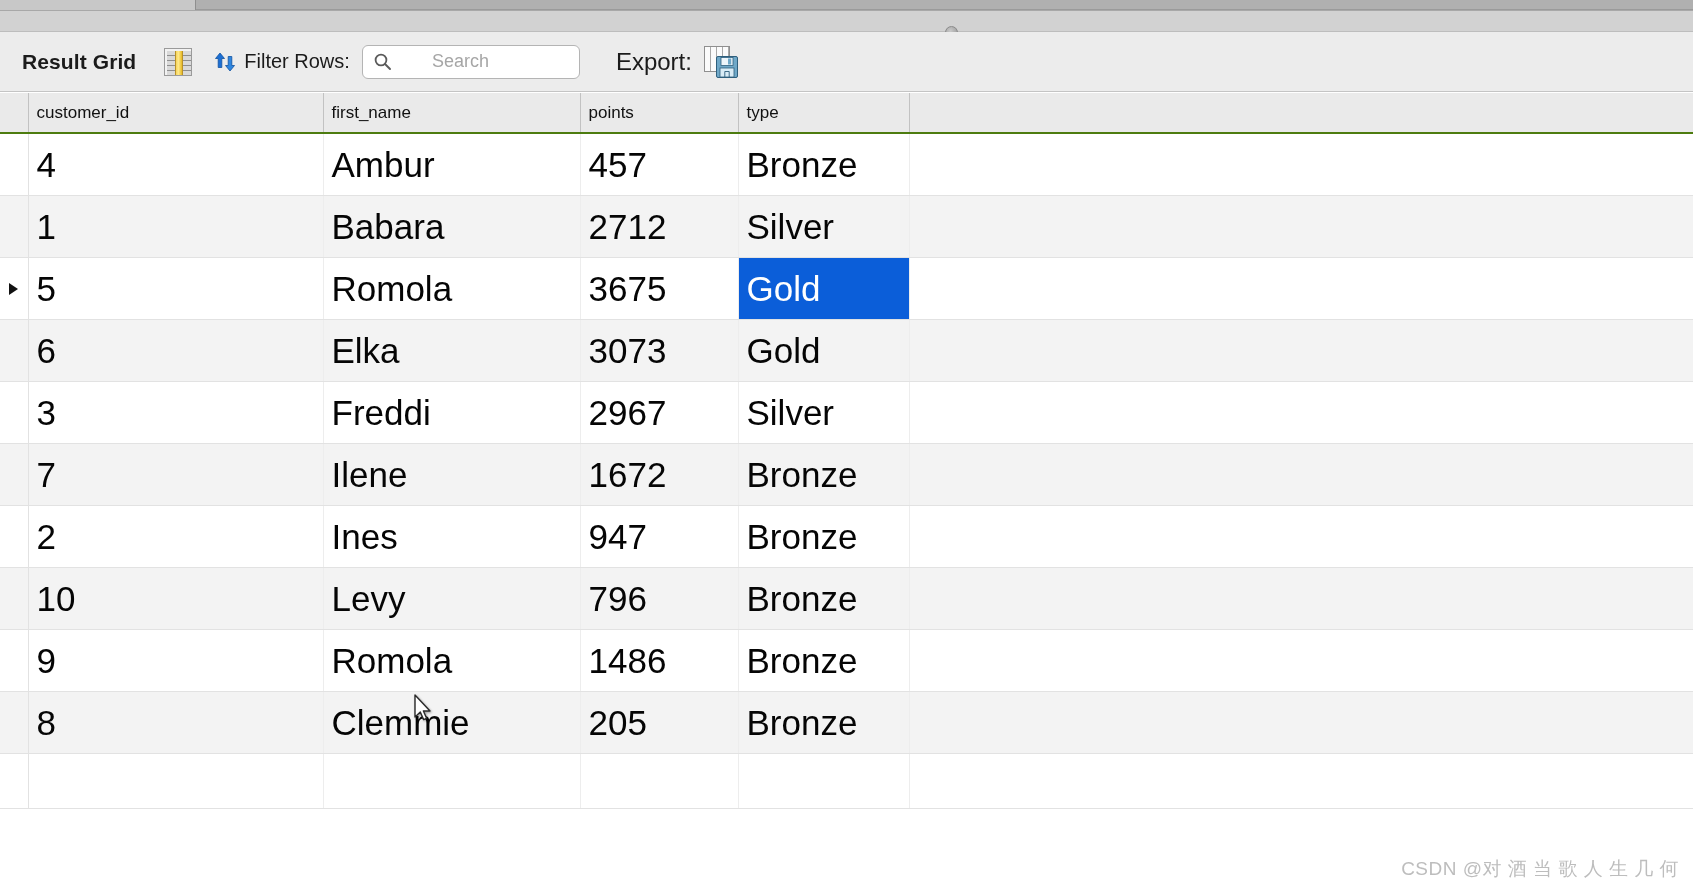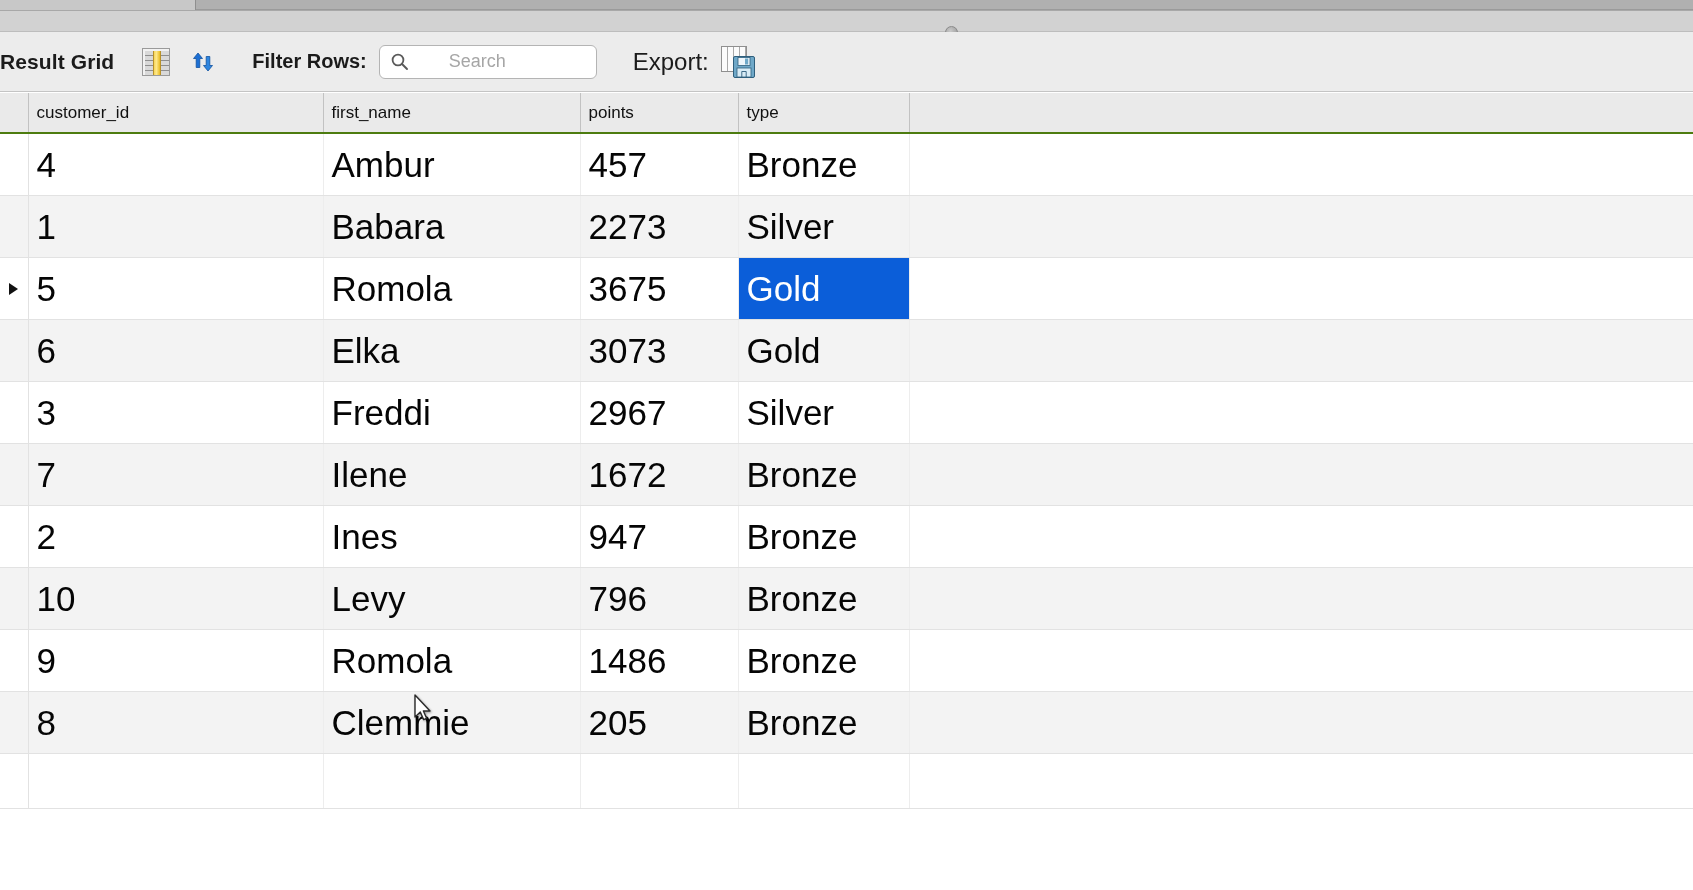--- a/index.html
+++ b/index.html
@@ -51,20 +51,21 @@
   }
 
   
   .toolbar {
     position: absolute; left: 0; top: 32px;
     width: 1693px; height: 60px;
     background: #ececec;
     border-bottom: 1px solid #c4c4c4;
     display: flex;
     align-items: center;
+    padding-left: 22px;
   }
   .tb-title {
     font-size: 21px;
     font-weight: bold;
     color: #1b1b1b;
     letter-spacing: 0.1px;
     white-space: nowrap;
   }
 
   
@@ -97,23 +98,22 @@
   
   .icon-refresh {
     width: 30px; height: 30px;
     margin-left: 18px;
     display: flex; align-items: center; justify-content: center;
   }
 
   .tb-label {
     font-size: 20px;
     color: #1b1b1b;
-    margin-left: 34px;
-    white-space: nowrap;
-    font-weight: bold;
+    margin-left: 4px;
+    white-space: nowrap;
   }
 
   .search-box {
     margin-left: 12px;
     width: 218px; height: 34px;
     background: #ffffff;
     border: 1px solid #b4b4b4;
     border-radius: 6px;
     display: flex;
     align-items: center;
@@ -348,21 +348,21 @@
           <td>Ambur</td>
           <td>457</td>
           <td>Bronze</td>
           <td class="rest"></td>
         </tr>
 
         <tr class="even">
           <td class="marker"></td>
           <td>1</td>
           <td>Babara</td>
-          <td>2273</td>
+          <td>2712</td>
           <td>Silver</td>
           <td class="rest"></td>
         </tr>
 
         <tr class="odd">
           <td class="marker">
             <span class="row-arrow"></span>
           </td>
           <td>5</td>
           <td>Romola</td>
@@ -446,14 +446,15 @@
       </tbody>
     </table>
   </div>
 
   <div class="cursor" style="left: 413px; top: 694px;">
     <svg viewBox="0 0 20 30" width="20" height="30" aria-hidden="true">
       <path d="M2 1 L2 23 L7.3 18 L10.6 25.6 L13.6 24.3 L10.4 17 L17 17 Z" fill="#ffffff" stroke="#2a2a2a" stroke-width="1.4" stroke-linejoin="round"></path>
     </svg>
   </div>
 
+  <div class="watermark">CSDN @对 酒 当 歌 人 生 几 何</div>
 
 </div>
 
 </body></html>

